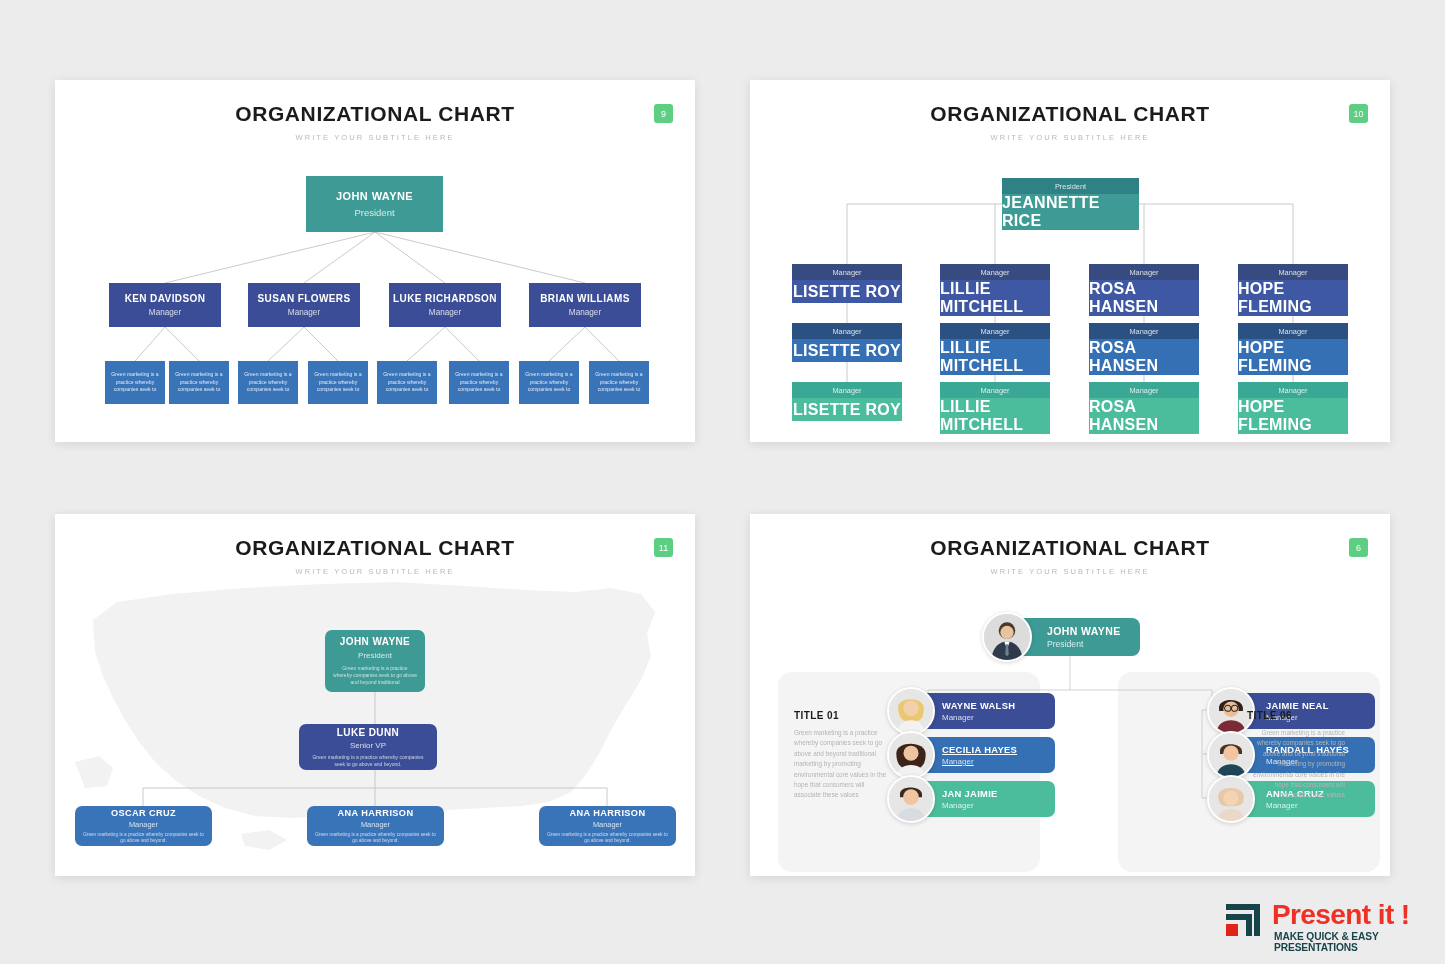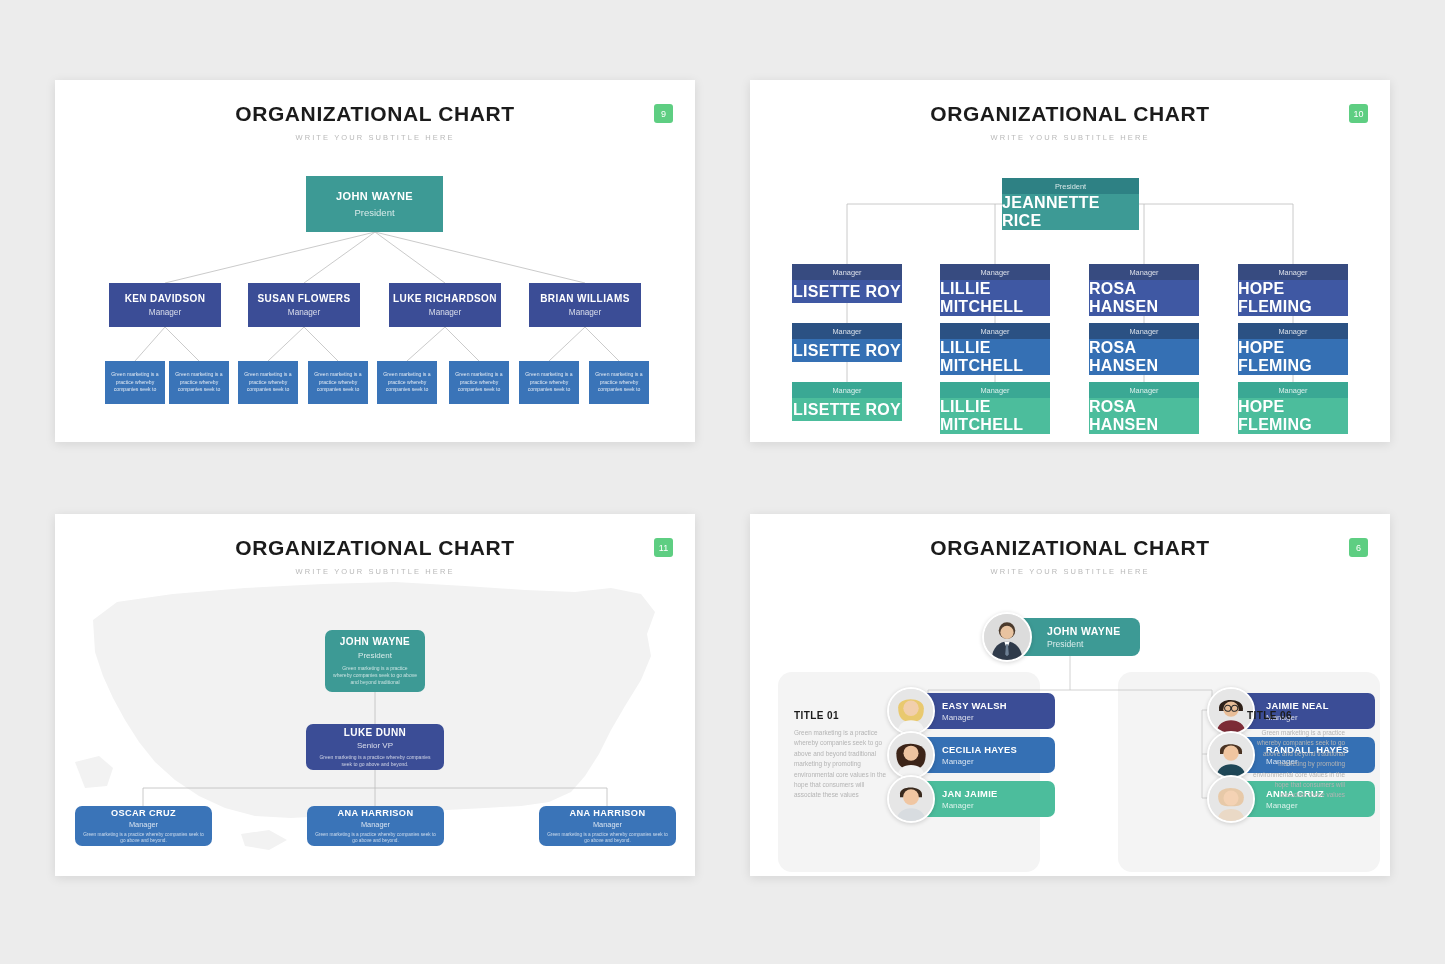--- a/index.html
+++ b/index.html
@@ -325,21 +325,21 @@
           <path d="M88 258 L552 258 M88 258 L88 276 M320 258 L320 276 M552 258 L552 276"></path>
         </g>
       </svg>
 
       <div class="node rnd s11-pres" style="left:270px; top:100px; background:#3d9a95;">
         <div class="nm">JOHN WAYNE</div>
         <div class="rl">President</div>
         <div class="bd">Green marketing is a practice whereby companies seek to go above and beyond traditional</div>
       </div>
 
-      <div class="node rnd s11-vp" style="left:251px; top:194px; background:#3b4d96;">
+      <div class="node rnd s11-vp" style="left:244px; top:194px; background:#3b4d96;">
         <div class="nm">LUKE DUNN</div>
         <div class="rl">Senior VP</div>
         <div class="bd">Green marketing is a practice whereby companies seek to go above and beyond.</div>
       </div>
 
       <div class="node rnd s11-mgr" style="left:20px;  top:276px; background:#3a74b8;">
         <div class="nm">OSCAR CRUZ</div>
         <div class="rl">Manager</div>
         <div class="bd">Green marketing is a practice whereby companies seek to go above and beyond.</div>
       </div>
@@ -385,33 +385,33 @@
           <path d="M8 50 C9 36 17 30 25 30 C33 30 41 36 42 50 Z" fill="#2f3a4a"></path>
           <path d="M22 30 L25 38 L28 30 Z" fill="#ffffff"></path>
           <path d="M24 33 L26 33 L27 44 L25 46 L23 44 Z" fill="#6d7f93"></path>
         </svg>
       </div>
 
       <div class="col-title" style="left:44px; top:180px;">TITLE 01</div>
       <div class="col-body" style="left:44px; top:198px; text-align:left;">Green marketing is a practice whereby companies seek to go above and beyond traditional marketing by promoting environmental core values in the hope that consumers will associate these values</div>
 
       <div class="pill" style="left:150px; top:163px; width:155px; height:36px; background:#3b4d96;">
-        <div class="nm">EASY WALSH</div>
+        <div class="nm">WAYNE WALSH</div>
         <div class="rl">Manager</div>
       </div>
       <div class="avatar" style="left:137px; top:157px; width:48px; height:48px;">
         <svg viewBox="0 0 48 48">
           <rect width="48" height="48" fill="#e6e6e6"></rect>
           <path d="M10 20 C10 8 38 8 38 21 C38 32 34 36 24 36 C14 36 10 31 10 20 Z" fill="#e9c96f"></path>
           <circle cx="24" cy="21" r="8.4" fill="#f2cfad"></circle>
           <path d="M9 48 C10 38 16 34 24 34 C32 34 38 38 39 48 Z" fill="#f2f2f2"></path>
         </svg>
       </div>
 
-      <div class="pill" style="left:150px; top:207px; width:155px; height:36px; background:#3570b4;">
+      <div class="pill" style="left:150px; top:207px; width:155px; height:36px; background:#3570b4;text-decoration:underline;">
         <div class="nm">CECILIA HAYES</div>
         <div class="rl">Manager</div>
       </div>
       <div class="avatar" style="left:137px; top:201px; width:48px; height:48px;">
         <svg viewBox="0 0 48 48">
           <rect width="48" height="48" fill="#e6e6e6"></rect>
           <path d="M8 22 C8 8 40 8 40 23 C40 36 34 40 24 40 C14 40 8 35 8 22 Z" fill="#3c2418"></path>
           <circle cx="24" cy="22" r="8.2" fill="#edc3a0"></circle>
           <path d="M9 48 C10 39 16 35 24 35 C32 35 38 39 39 48 Z" fill="#f2f2f2"></path>
         </svg>
@@ -468,14 +468,23 @@
           <circle cx="24" cy="23" r="8.2" fill="#f4d2b4"></circle>
           <path d="M9 48 C10 39 16 35 24 35 C32 35 38 39 39 48 Z" fill="#ead9c6"></path>
         </svg>
       </div>
 
       <div class="col-title" style="left:497px; top:180px;">TITLE 06</div>
       <div class="col-body" style="left:497px; top:198px; text-align:right;">Green marketing is a practice whereby companies seek to go above and beyond traditional marketing by promoting environmental core values in the hope that consumers will associate these values</div>
     </div>
   </div>
 
+  <div id="logo">
+    <svg class="mark" viewBox="0 0 42 42">
+      <rect x="4" y="22" width="12" height="12" fill="#e2231a"></rect>
+      <path d="M4 18 L4 12 L30 12 L30 34 L24 34 L24 18 Z" fill="#17444a"></path>
+      <path d="M4 8  L4 2  L38 2  L38 34 L32 34 L32 8  Z" fill="#17444a"></path>
+    </svg>
+    <div class="wordmark">Present it !</div>
+    <div class="tagline">MAKE QUICK &amp; EASY PRESENTATIONS</div>
+  </div>
 
 </div>
 
 </body></html>

